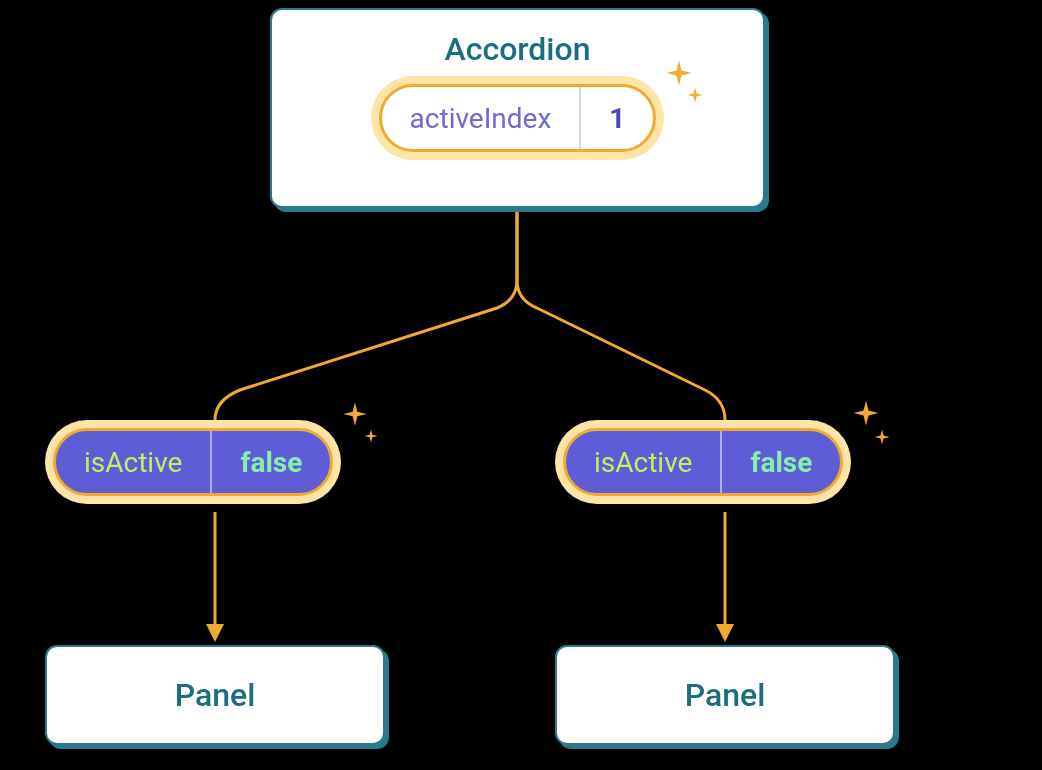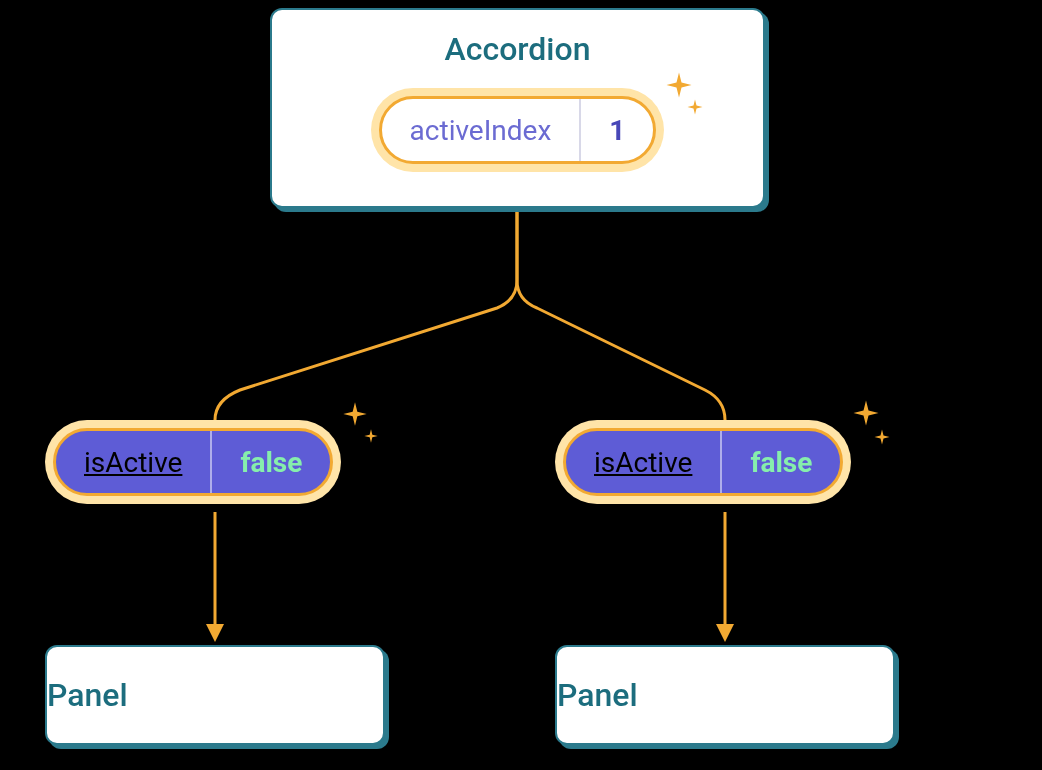--- a/index.html
+++ b/index.html
@@ -33,21 +33,21 @@
       box-shadow: 4px 4px 0 #2b7a8c;
       display: flex;
       flex-direction: column;
       align-items: center;
       padding: 20px;
     }
     .accordion-title {
       color: #1c6d7e;
       font-size: 32px;
       font-weight: 500;
-      margin-bottom: 20px;
+      margin-bottom: 8px;
     }
     
     
     .pill-wrapper {
       position: relative;
       display: inline-block;
     }
     .pill-outer {
       background: #ffe4a8;
       border-radius: 999px;
@@ -84,22 +84,21 @@
     }
     .pill-white .pill-label {
       color: #6b6bd2;
       border-right: 2px solid #d8d8e8;
     }
     .pill-white .pill-value {
       color: #4847b8;
       border-left: none;
     }
     .pill-purple .pill-label {
-      color: #000000;
-      text-decoration: underline;
+      color: #bef264;
     }
     .pill-purple .pill-value {
       color: #86efac;
     }
     
     
     .sparkle {
       position: absolute;
     }
     .sparkle svg {
@@ -110,21 +109,21 @@
     .panel-box {
       position: absolute;
       width: 340px;
       height: 100px;
       background: #fff;
       border: 2px solid #2b7a8c;
       border-radius: 12px;
       box-shadow: 4px 4px 0 #2b7a8c;
       display: flex;
       align-items: center;
-      justify-content: flex-start;
+      justify-content: center;
     }
     .panel-box.left {
       top: 645px;
       left: 45px;
     }
     .panel-box.right {
       top: 645px;
       left: 555px;
     }
     .panel-label {

